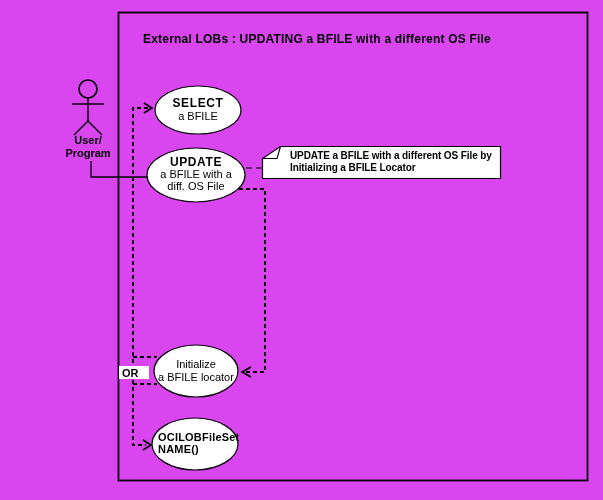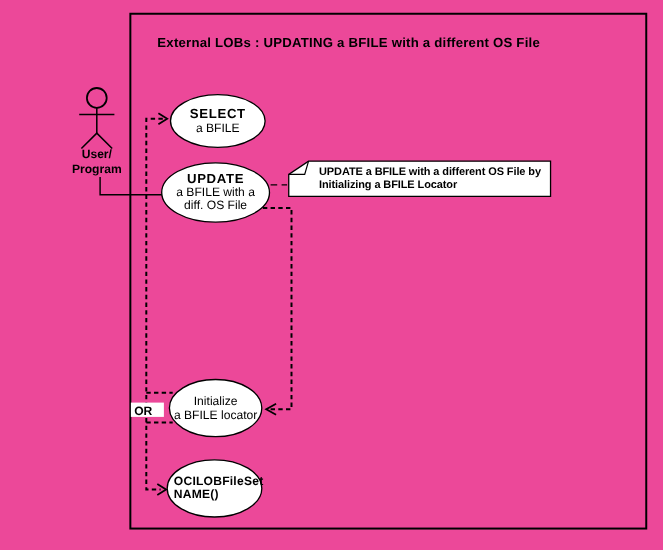--- a/index.html
+++ b/index.html
@@ -1,19 +1,19 @@
 <!DOCTYPE html>
 <html><head>
 <meta charset="utf-8">
 <style>
   html,body{margin:0;padding:0;background:#ffffff;}
   #canvas{
     position:relative;
     width:603px;height:500px;
-    background:#ec4899;
+    background:#d946ef;
     font-family:"Liberation Sans",sans-serif;
     overflow:hidden;
   }
   svg{display:block;}
   text{
     fill:#000000;
     font-family:"Liberation Sans",sans-serif;
   }
   .t-title{font-size:12px;font-weight:700;letter-spacing:0.2px;}
   .t-node-head{font-size:12px;font-weight:700;letter-spacing:0.6px;text-anchor:middle;}

